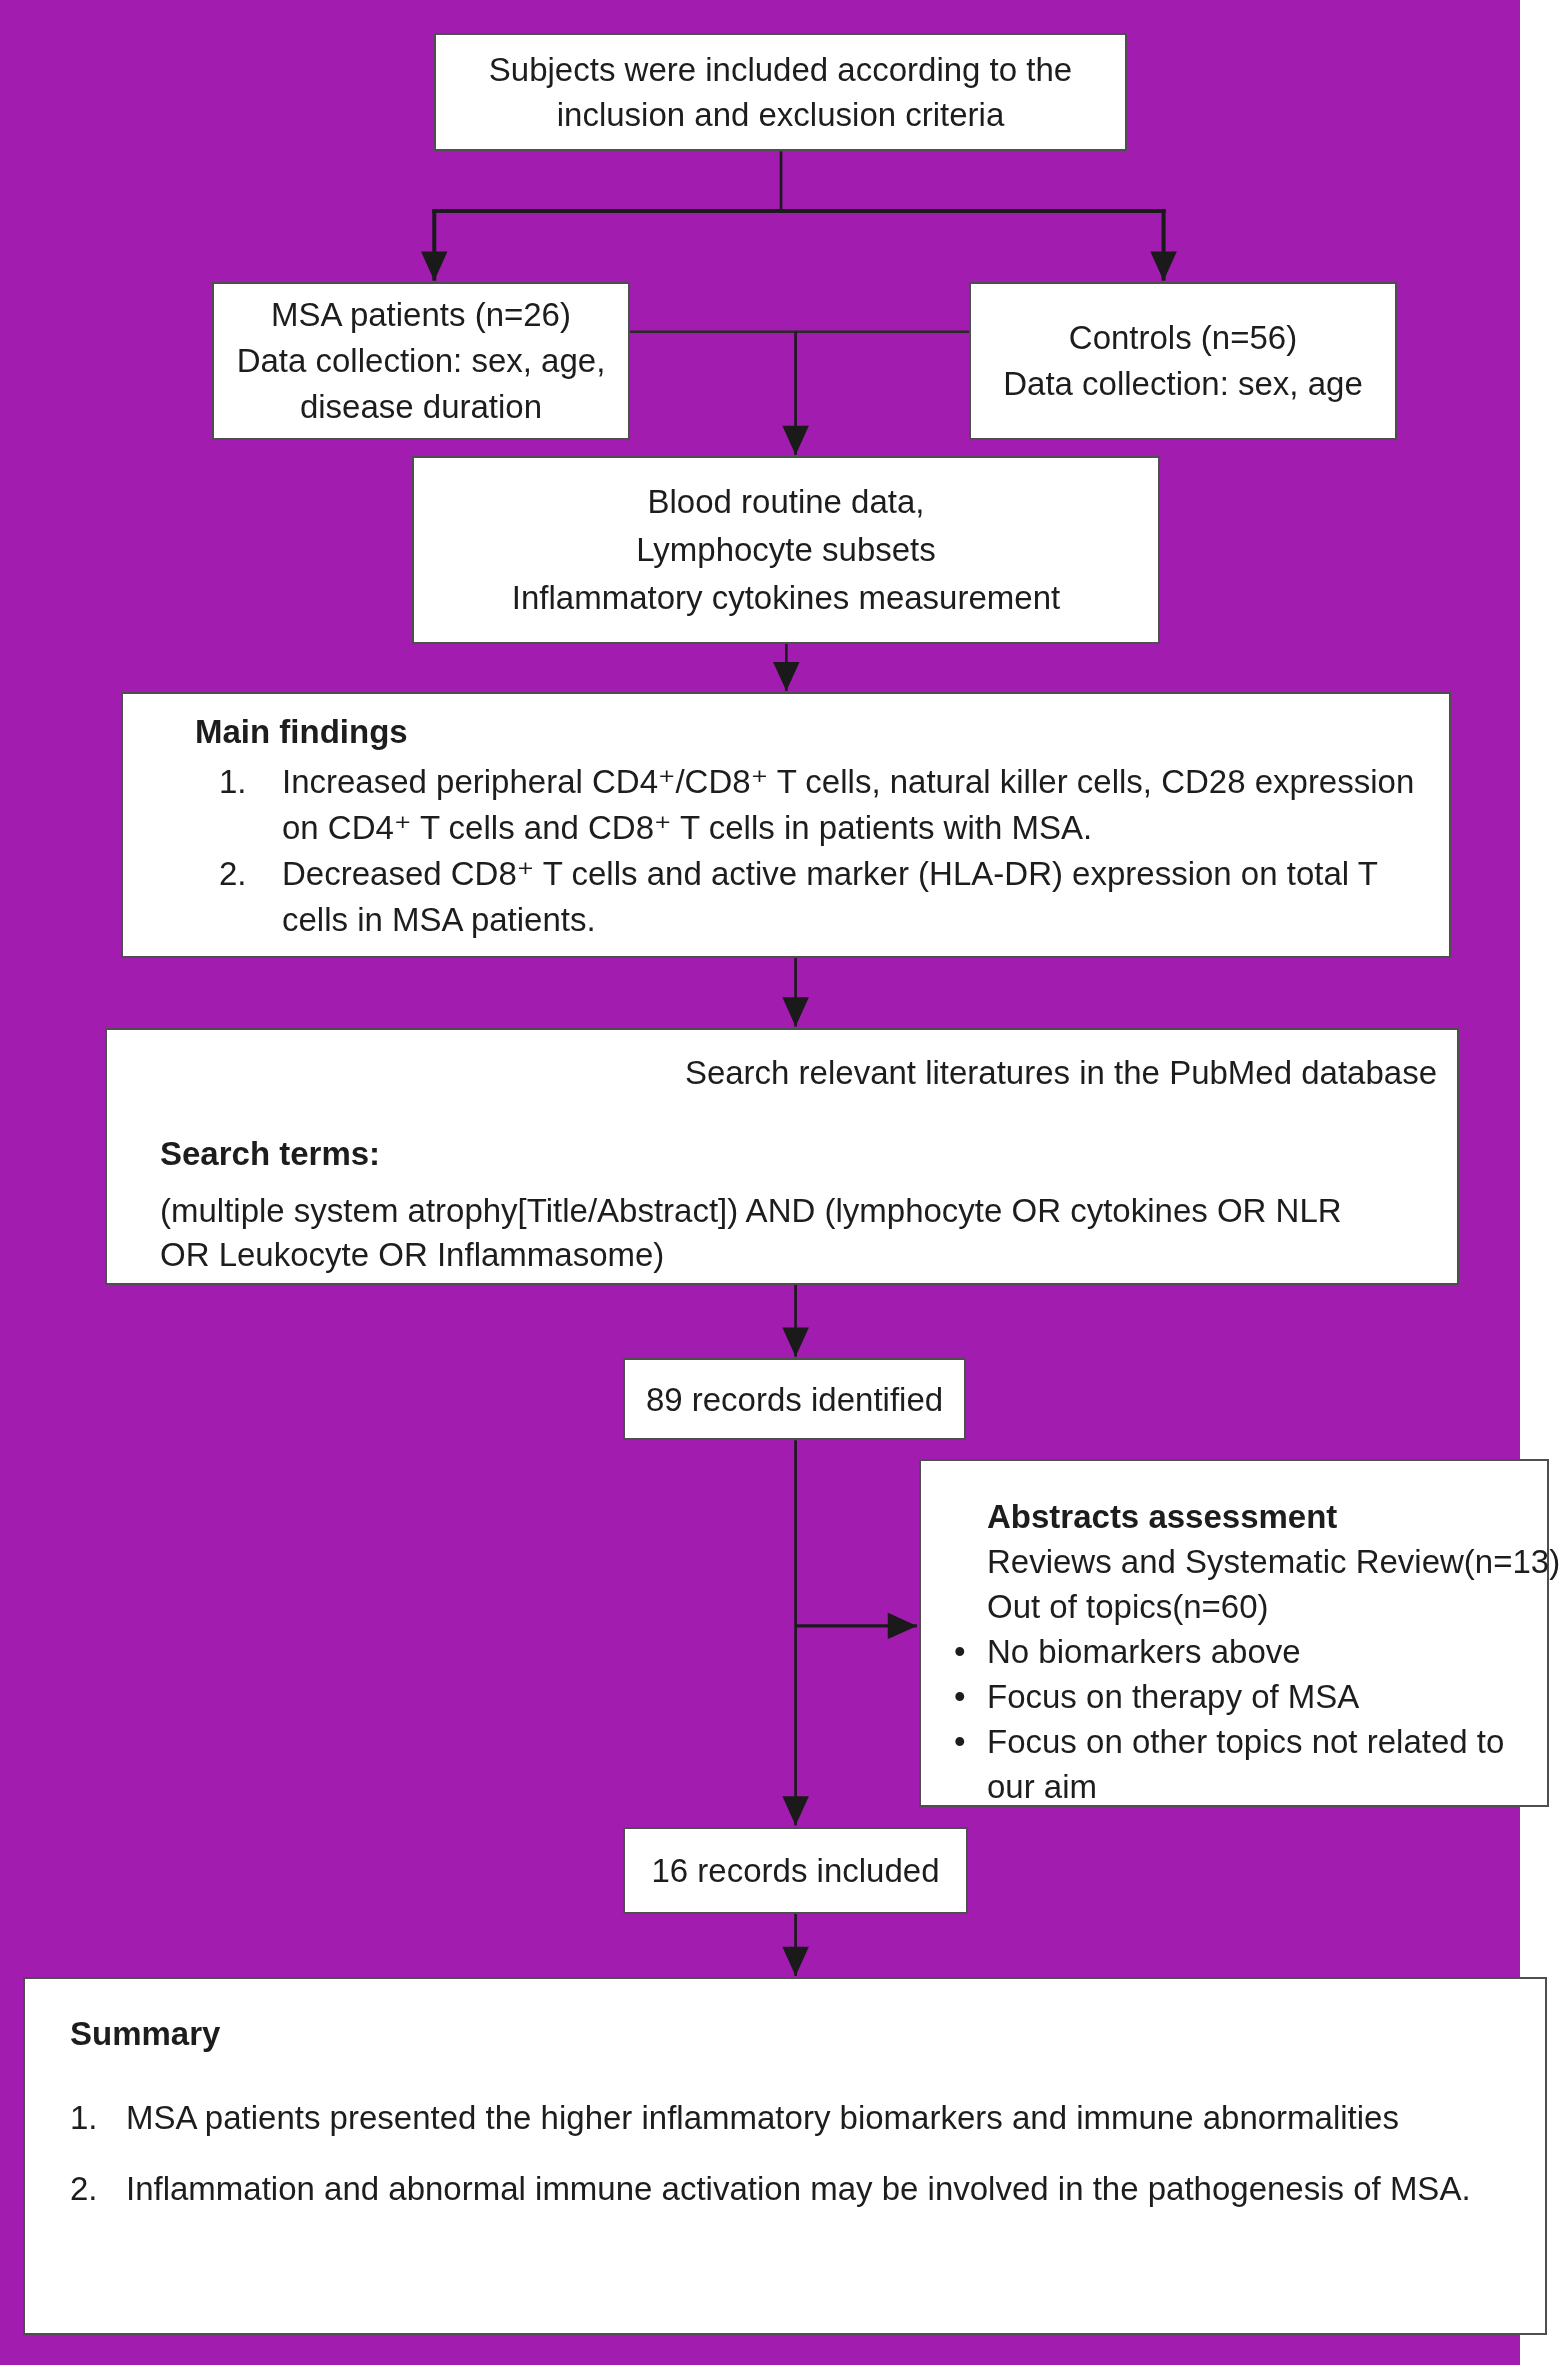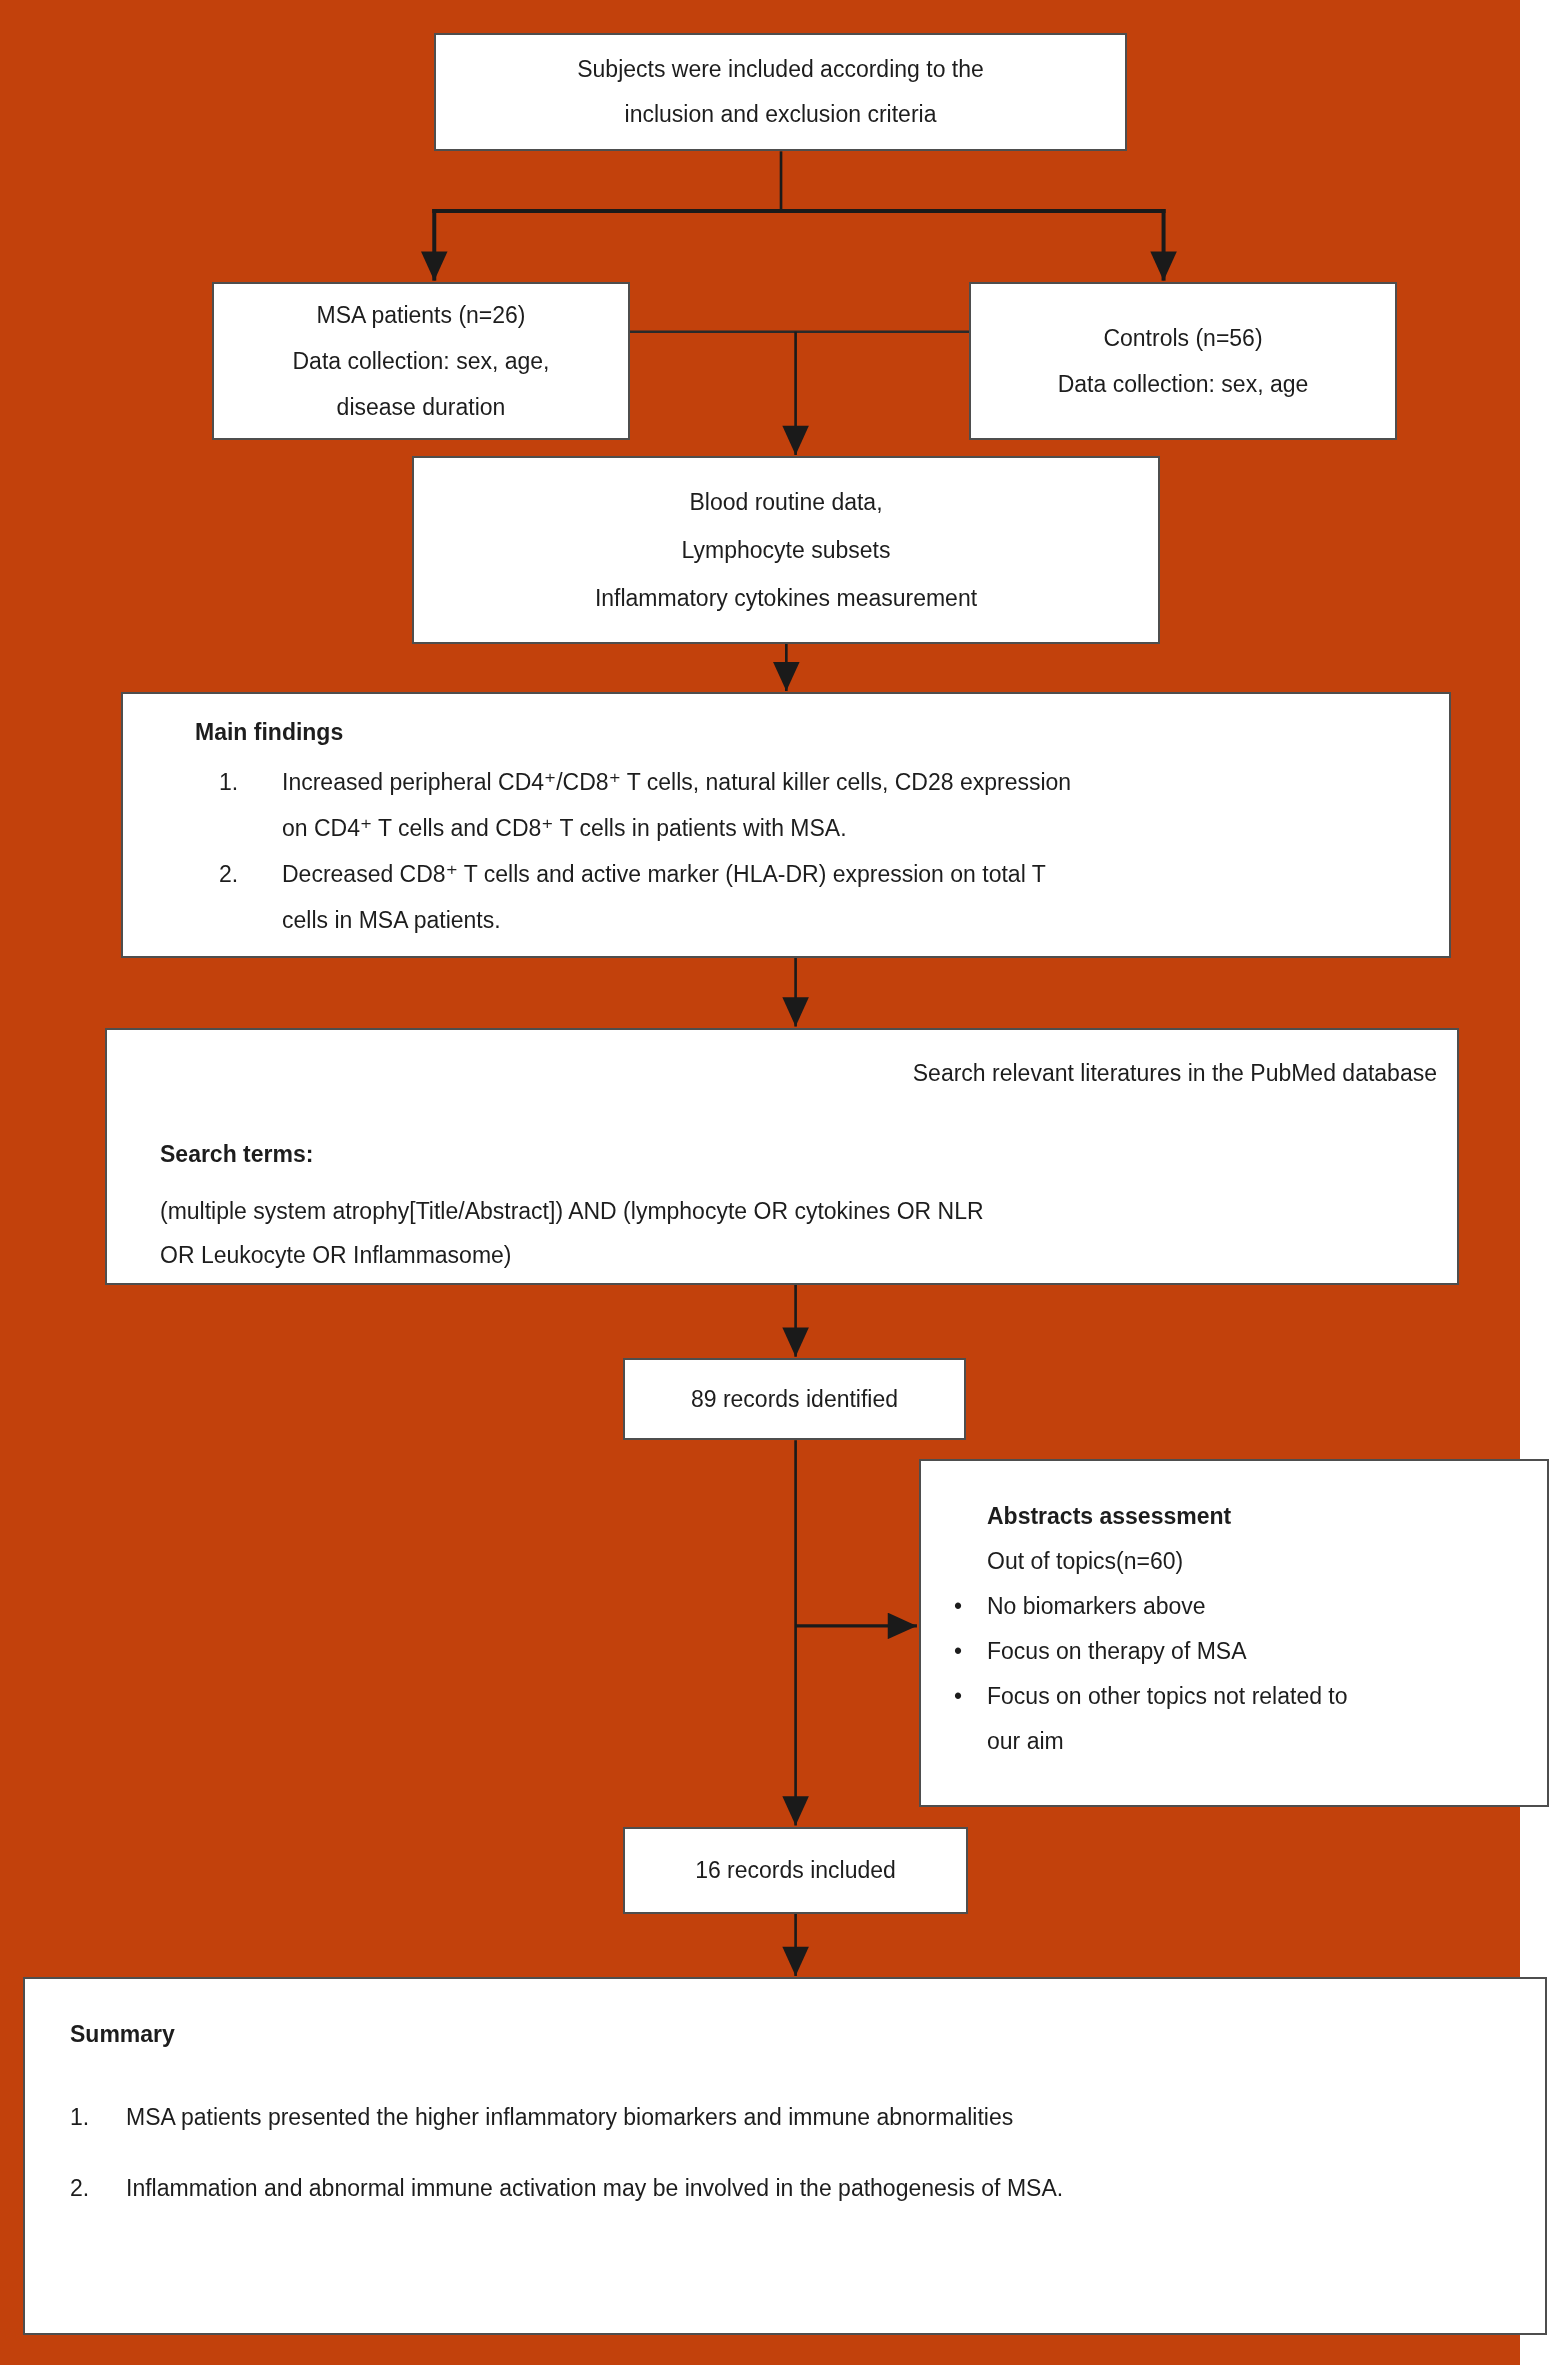--- a/index.html
+++ b/index.html
@@ -1,22 +1,22 @@
 <!DOCTYPE html>
 <html style="font-size:10.6px"><head>
 <meta charset="utf-8">
 <style>
   html, body { margin:0; padding:0; background:#ffffff; }
   .page {
     position:relative;
     width:1520px; height:2366px;
-    background:#c2410c;
+    background:#a21caf;
     font-family:"Liberation Sans","DejaVu Sans",sans-serif;
     color:#1d1d1d;
-    font-size:23px;
+    font-size:33px;
   }
   .box {
     position:absolute;
     border:2px solid #4e4e4e;
     background:#ffffff;
     box-sizing:border-box;
   }
   .vcenter {
     display:flex; flex-direction:column;
     justify-content:center; align-items:center;
@@ -127,20 +127,21 @@
       <div class="line">OR Leukocyte OR Inflammasome)</div>
     </div>
   </div>
 
   <div class="box vcenter" style="left:623px; top:1358px; width:343px; height:82px;">
     <div class="line">89 records identified</div>
   </div>
 
   <div class="box" style="left:919px; top:1459px; width:630px; height:348px; padding:33px 13.3px 0 66px;">
     <div class="bold ab-line">Abstracts assessment</div>
+    <div class="ab-line">Reviews and Systematic Review(n=13)</div>
     <div class="ab-line">Out of topics(n=60)</div>
     <div class="ab-bullet">
       <span class="dot ab-line">•</span>
       <div class="ab-line">No biomarkers above</div>
     </div>
     <div class="ab-bullet">
       <span class="dot ab-line">•</span>
       <div class="ab-line">Focus on therapy of MSA</div>
     </div>
     <div class="ab-bullet">

